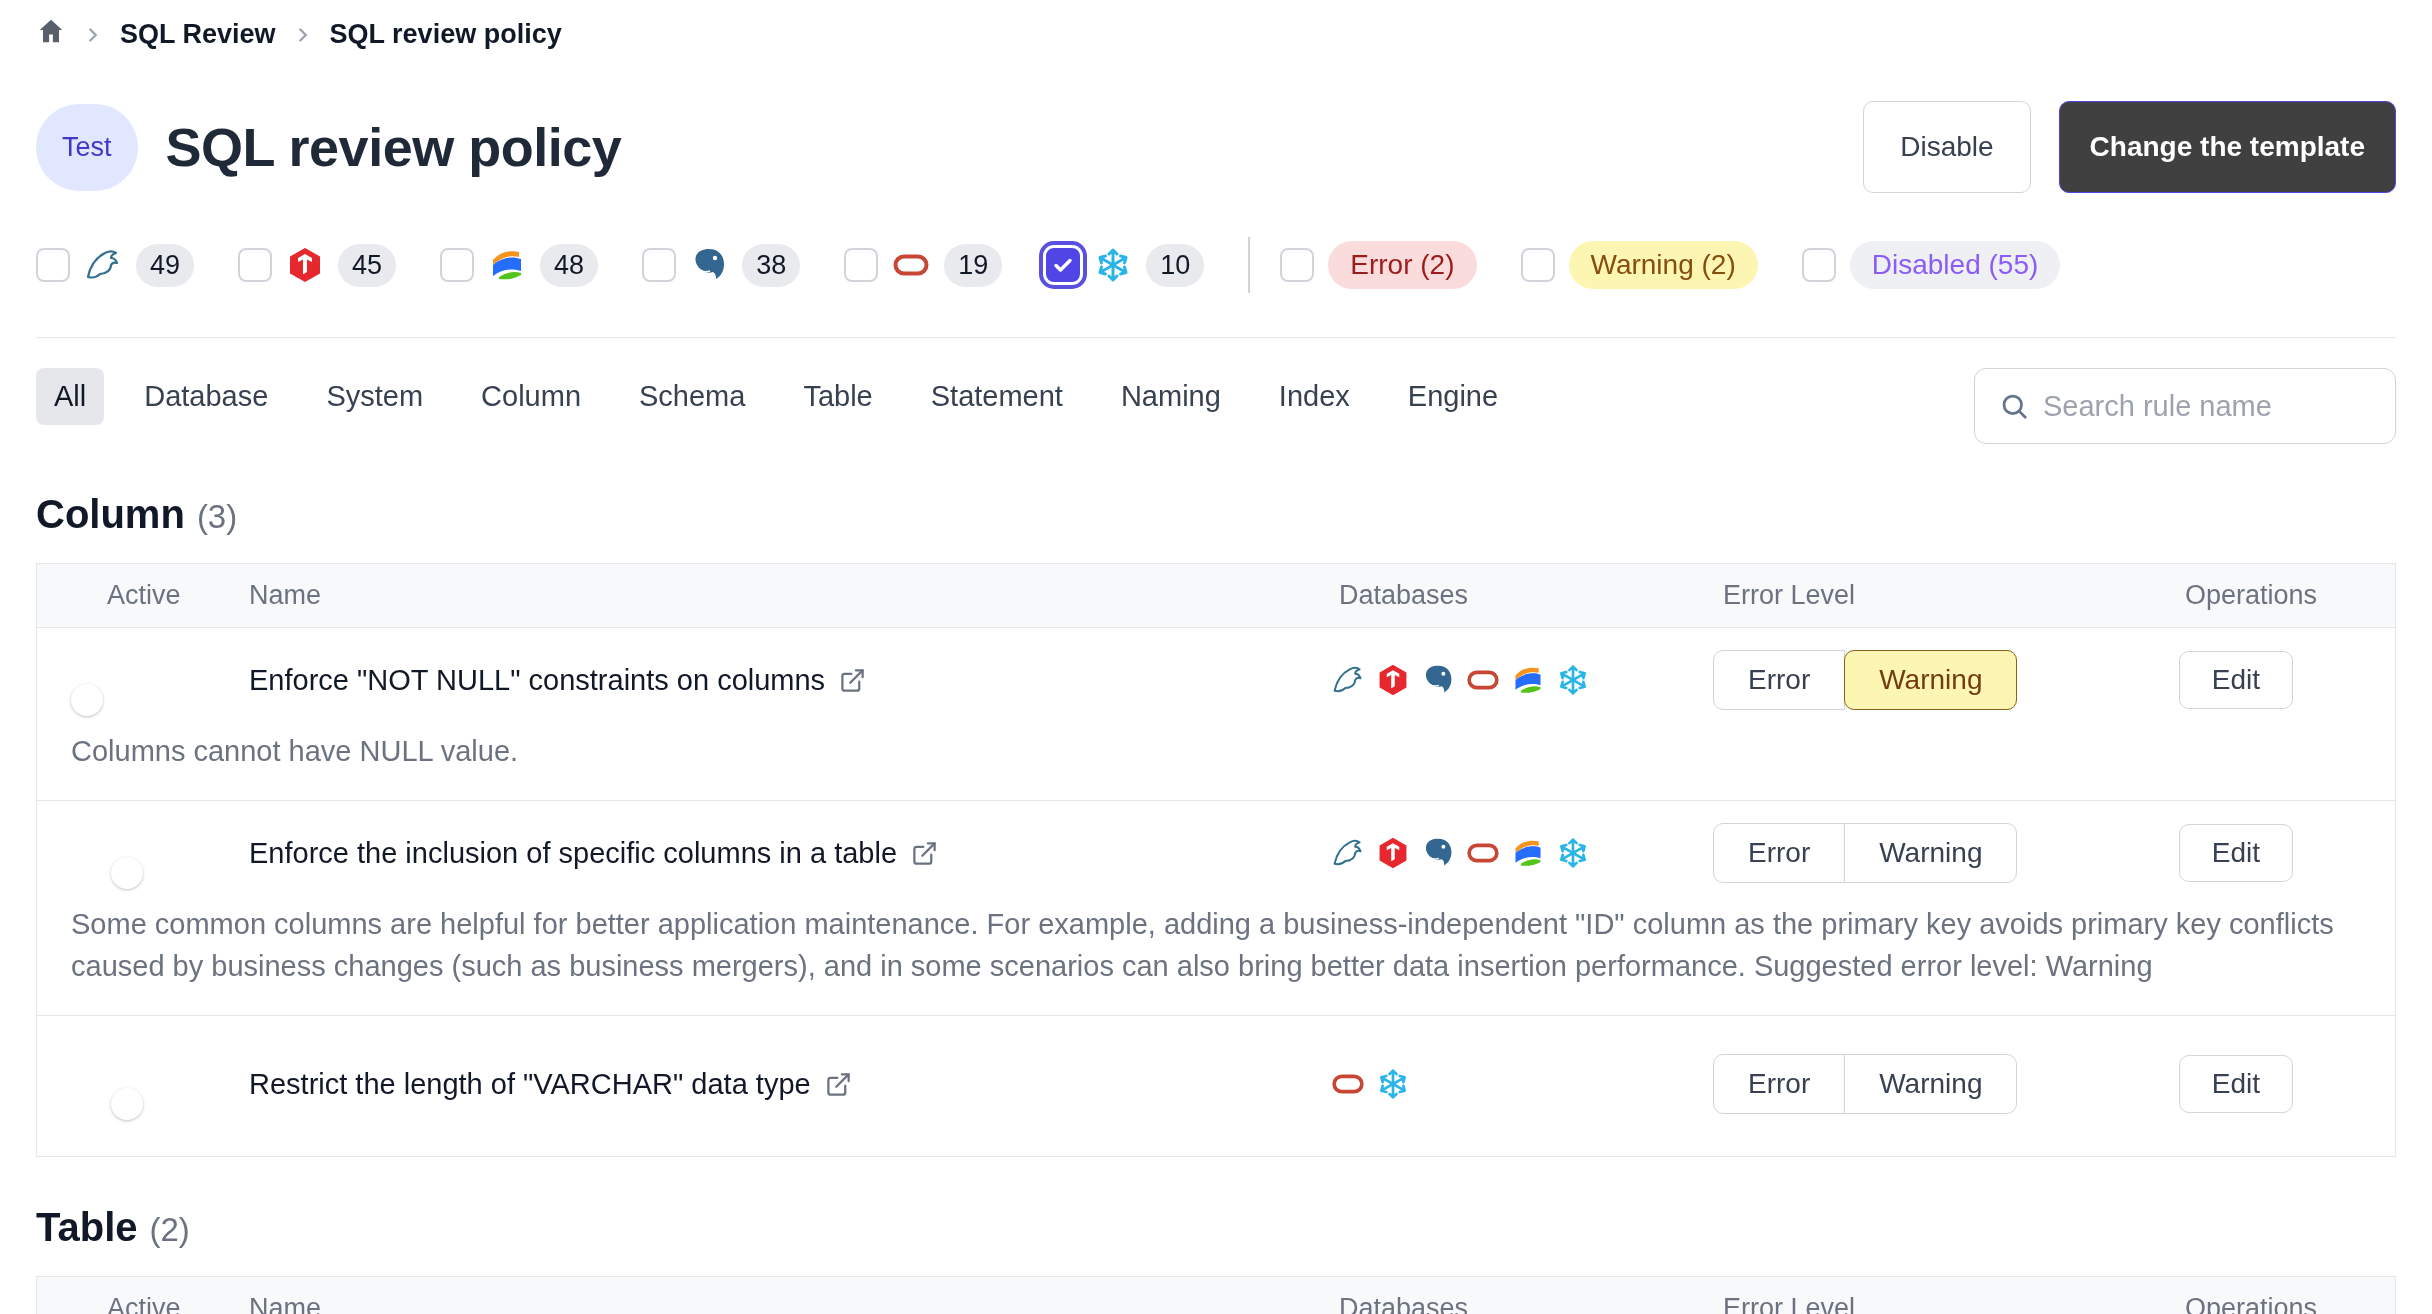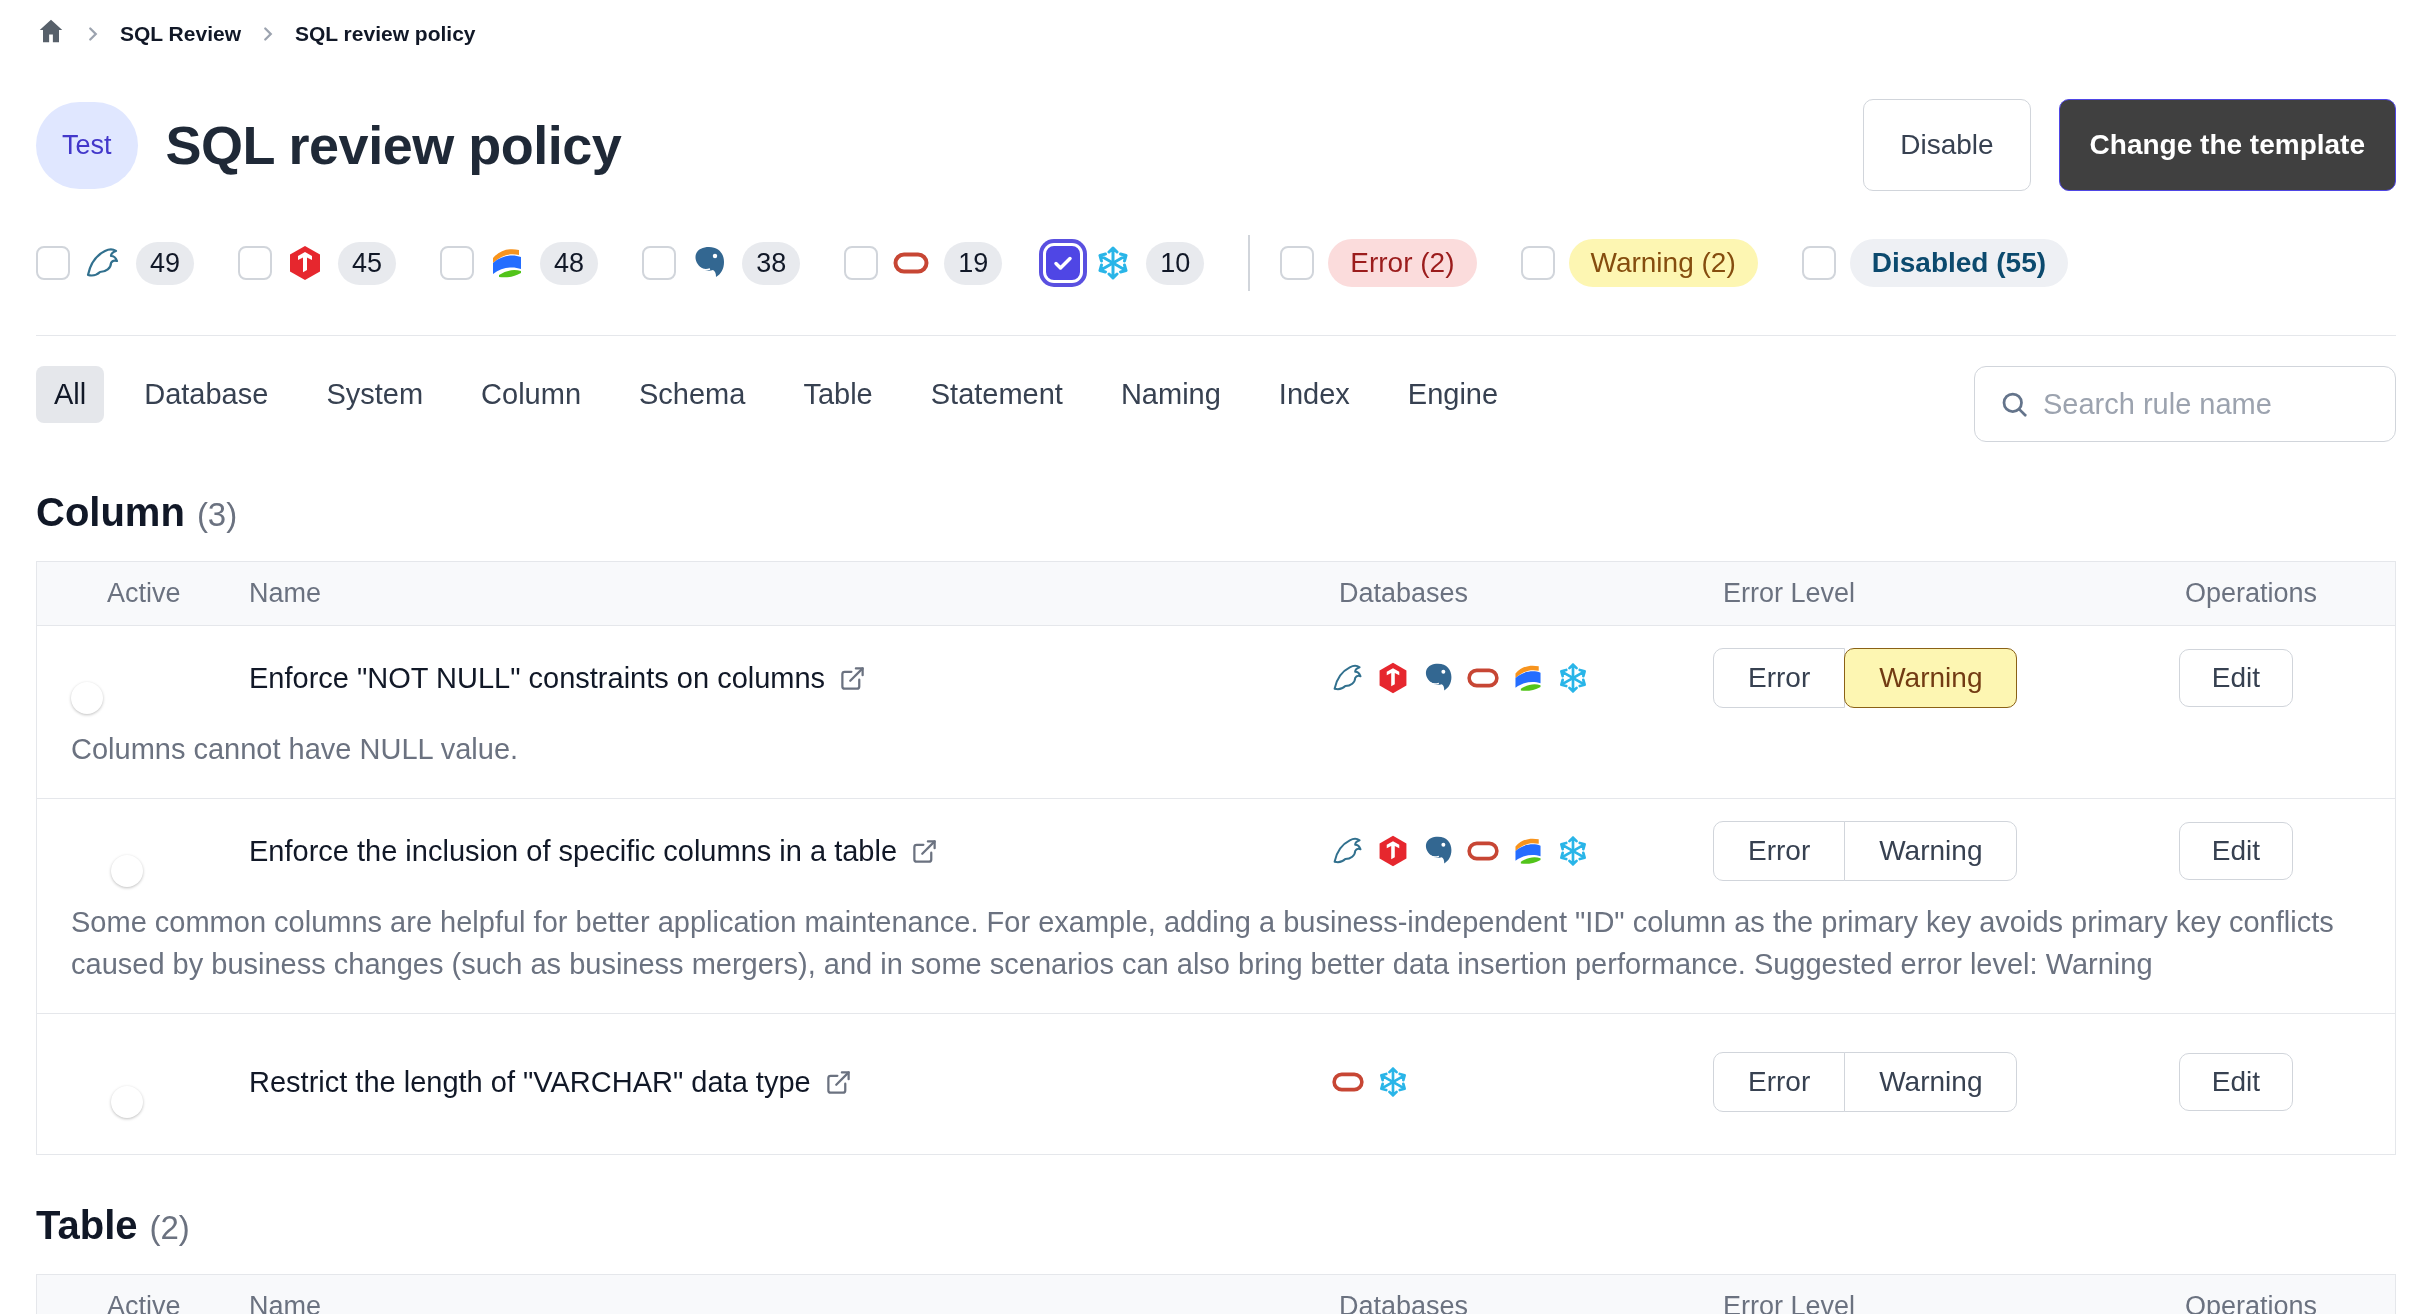--- a/index.html
+++ b/index.html
@@ -1,21 +1,21 @@
 <!DOCTYPE html>
 <html><head>
 <meta charset="utf-8">
 <style>
   * { margin:0; padding:0; box-sizing:border-box; }
   html,body { width:2432px; height:1314px; overflow:hidden; background:#fff;
     font-family:"Liberation Sans", sans-serif; color:#1f2937; }
   .page { padding:0 36px; }
 
   
-  .breadcrumb { display:flex; align-items:center; gap:16px; padding-top:16px; font-size:21px; font-weight:600; color:#111827; }
+  .breadcrumb { display:flex; align-items:center; gap:16px; padding-top:16px; font-size:27px; font-weight:600; color:#111827; }
   .crumb { cursor:pointer; }
   .bc-sep svg { display:block; }
 
   
   .title-row { display:flex; align-items:center; margin-top:48px; }
   .badge-test { background:#e0e7ff; color:#4338ca; font-size:27px; font-weight:500; padding:28px 26px; border-radius:999px; }
   .page-title { font-size:54px; font-weight:800; letter-spacing:-0.5px; color:#1f2937; margin-left:28px; }
   .title-actions { margin-left:auto; display:flex; gap:28px; }
   .btn { font-size:28px; border-radius:10px; cursor:pointer; border:1px solid #d1d5db; background:#fff; color:#374151; padding:17px 36px; }
   .btn-primary { background:#404040; border-color:#4f46e5; color:#fff; font-weight:600; padding:29px 30px; }
@@ -26,21 +26,21 @@
   .checkbox { width:34px; height:34px; border:2px solid #d1d5db; border-radius:8px; background:#fff; cursor:pointer; flex:none; display:flex; align-items:center; justify-content:center; }
   .checkbox.checked { background:#4f46e5; border-color:#4f46e5; border-radius:8px; box-shadow:0 0 0 3px #fff, 0 0 0 7px #5a50e0; }
   .checkbox svg { width:24px; height:24px; }
   .eng-icon { width:38px; height:38px; display:inline-flex; }
   .eng-icon svg { width:100%; height:100%; display:block; }
   .count-pill { background:#e8eaee; border-radius:999px; padding:6px 14px; min-width:44px; text-align:center; font-size:27px; color:#111827; }
   .v-divider { width:2px; height:56px; background:#d1d5db; margin:0 30px 0 0; }
   .level-pill { border-radius:999px; padding:8px 22px; font-size:28px; font-weight:500; }
   .pill-error { background:#fbdcdc; color:#9b1c1c; }
   .pill-warning { background:#fdf6b2; color:#854d0e; }
-  .pill-disabled { background:#eef0f4; color:#0c4a6e;font-weight:bold; }
+  .pill-disabled { background:#eef0f4; color:#8b5cf6; }
 
   .rule-hr { border:none; border-top:1px solid #e5e7eb; margin-top:44px; }
 
   
   .tabs-row { display:flex; align-items:flex-start; margin-top:30px; }
   .tab { font-size:29px; color:#374151; padding:12px 18px; border-radius:8px; margin-right:22px; cursor:pointer; }
   .tab.active { background:#e5e7eb; color:#111827; }
   .search-box { margin-left:auto; width:422px; height:76px; border:1px solid #d1d5db; border-radius:12px; display:flex; align-items:center; background:#fff; }
   .search-box svg { width:30px; height:30px; margin:0 14px 0 24px; flex:none; }
   .search-box input { border:none; outline:none; font-size:29px; color:#374151; width:100%; background:transparent; font-family:"Liberation Sans",sans-serif; }

